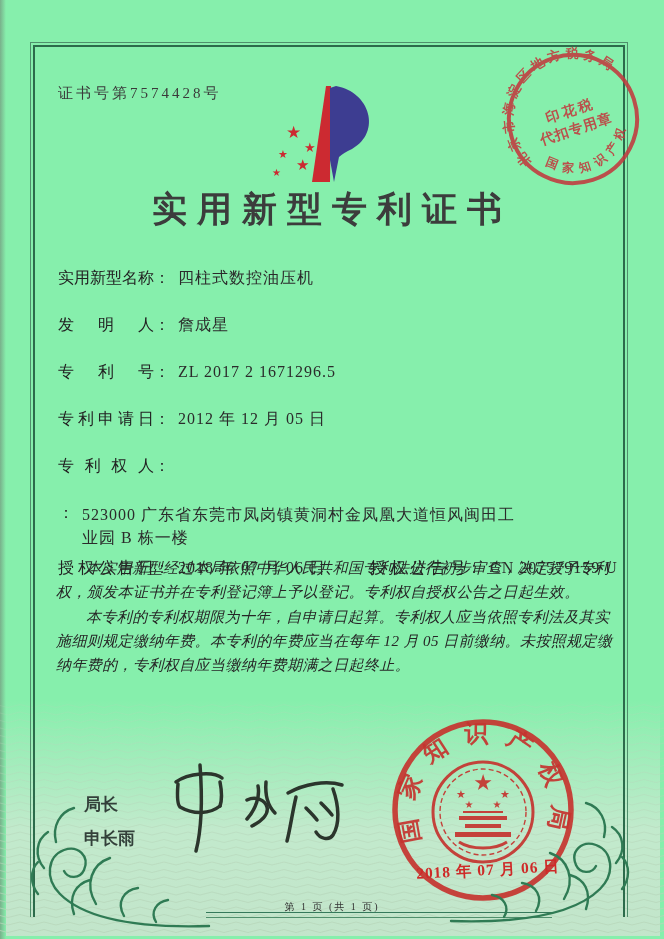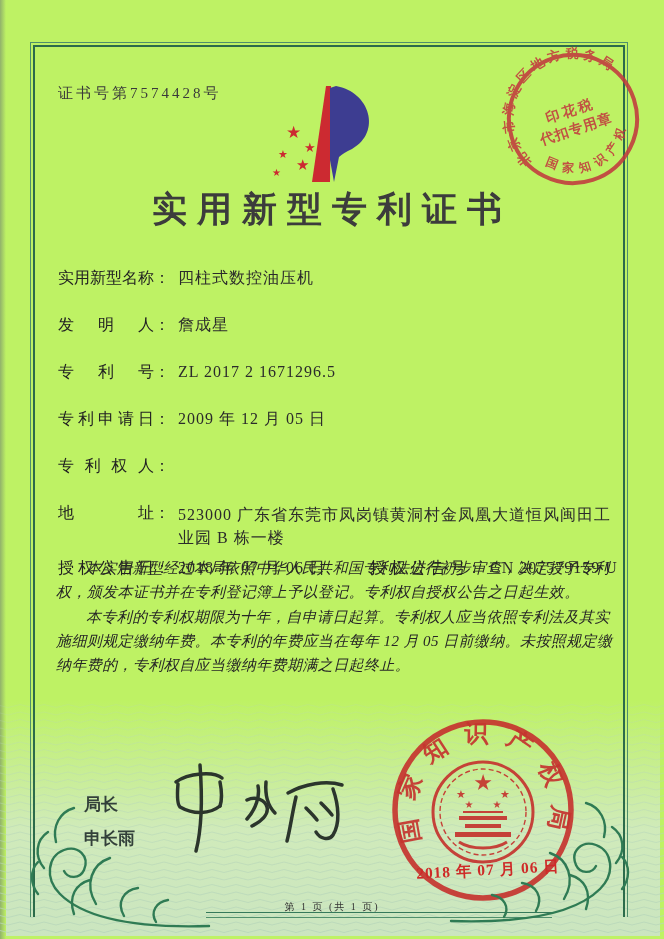--- a/index.html
+++ b/index.html
@@ -1,16 +1,16 @@
 <!DOCTYPE html>
 <html><head>
 <meta charset="utf-8">
 <style>
   html,body{margin:0;padding:0;background:#ffffff;}
-  .page{position:relative;width:664px;height:939px;background:#bef264;overflow:hidden;
+  .page{position:relative;width:664px;height:939px;background:#86efac;overflow:hidden;
         font-family:"Liberation Serif","DejaVu Serif",serif;color:#2b2b2b;}
   .scan-edge{position:absolute;left:0;top:0;width:6px;height:100%;
         background:linear-gradient(90deg,rgba(109,125,112,.55),rgba(109,125,112,0));}
   .wave-tint{position:absolute;left:6px;right:4px;top:700px;bottom:3px;
         background:linear-gradient(180deg,rgba(226,240,226,0),rgba(214,232,215,.75) 55%,rgba(205,227,208,.85));}
   #waves{position:absolute;left:0;top:702px;width:664px;height:235px;}
   .frame{position:absolute;left:30px;top:42px;right:36px;bottom:22px;
         border:1px solid #4f8f6c;border-bottom:none;}
   .frame-inner{position:absolute;left:2px;top:2px;right:2px;bottom:0;
         border:2.5px solid #2c6b4b;border-bottom:none;}
@@ -133,28 +133,27 @@
       <span class="fvalue">詹成星</span>
     </div>
     <div class="frow">
       <span class="flabel">专利号</span>
         <span class="colon">：</span>
       <span class="fvalue">ZL 2017 2 1671296.5</span>
     </div>
     <div class="frow">
       <span class="flabel">专利申请日</span>
         <span class="colon">：</span>
-      <span class="fvalue">2009 年 12 月 05 日</span>
+      <span class="fvalue">2012 年 12 月 05 日</span>
     </div>
     <div class="frow">
       <span class="flabel">专利权人</span>
         <span class="colon">：</span>
     </div>
     <div class="frow address">
-      <span class="flabel">地址</span>
         <span class="colon">：</span>
       <span class="fvalue">523000 广东省东莞市凤岗镇黄洞村金凤凰大道恒风闽田工业园 B 栋一楼</span>
     </div>
     <div class="frow row-grant">
       <span class="flabel">授权公告日</span>
         <span class="colon">：</span>
       <span class="fvalue">2018 年 07 月 06 日</span>
       <span class="grant-no">
         <span class="flabel">授权公告号</span>
           <span class="colon">：</span>

